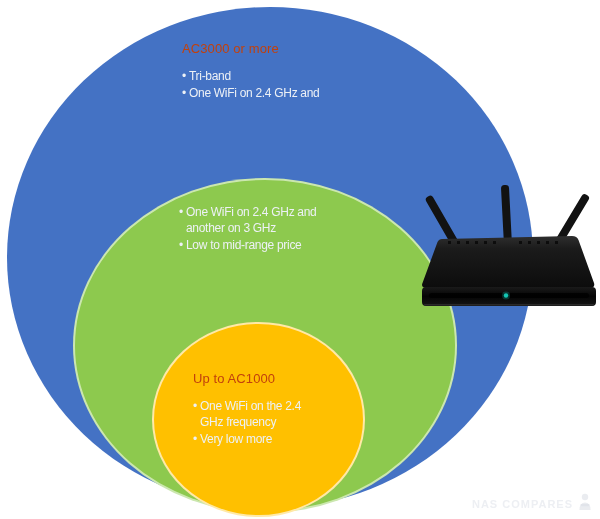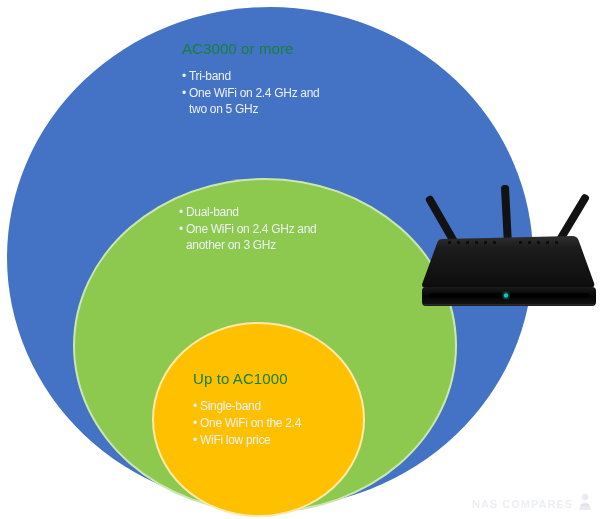--- a/index.html
+++ b/index.html
@@ -34,25 +34,25 @@
   }
   .textblock{
     position:absolute;
     z-index:5;
     color:#EDF1F6;
   }
   .tb-blue  { left:182px; top:39px;  width:190px; }
   .tb-green { left:179px; top:204px; width:190px; }
   .tb-orange{ left:193px; top:369px; width:152px; }
   .ctitle{
-    font-size:15px;
+    font-size:13px;
     line-height:20px;
     letter-spacing:0.1px;
     margin-bottom:9px;
-    color:#15803d;
+    color:#c2410c;
   }
   .bullets{ font-size:12px; line-height:16px; letter-spacing:-0.3px; }
   .bullet{
     position:relative;
     padding-left:7px;
     margin-bottom:1px;
   }
   .bullet::before{
     content:"\2022";
     position:absolute;
@@ -92,48 +92,45 @@
   <div class="circle orange"></div>
 
   <div class="textblock tb-blue">
     <div class="ctitle">AC3000 or more</div>
     <div class="bullets">
       <div class="bullet">
         <span class="bl">Tri-band</span>
       </div>
       <div class="bullet">
         <span class="bl">One WiFi on 2.4 GHz and</span>
-        <span class="bl">two on 5 GHz</span>
       </div>
     </div>
   </div>
 
   <div class="textblock tb-green">
     <div class="bullets">
       <div class="bullet">
-        <span class="bl">Dual-band</span>
+        <span class="bl">One WiFi on 2.4 GHz and</span>
+        <span class="bl">another on 3 GHz</span>
       </div>
       <div class="bullet">
-        <span class="bl">One WiFi on 2.4 GHz and</span>
-        <span class="bl">another on 3 GHz</span>
+        <span class="bl">Low to mid-range price</span>
       </div>
     </div>
   </div>
 
   <div class="textblock tb-orange">
     <div class="ctitle">Up to AC1000</div>
     <div class="bullets">
       <div class="bullet">
-        <span class="bl">Single-band</span>
+        <span class="bl">One WiFi on the 2.4</span>
+        <span class="bl">GHz frequency</span>
       </div>
       <div class="bullet">
-        <span class="bl">One WiFi on the 2.4</span>
-      </div>
-      <div class="bullet">
-        <span class="bl">WiFi low price</span>
+        <span class="bl">Very low more</span>
       </div>
     </div>
   </div>
 
   <svg class="router" viewBox="0 0 182 130" xmlns="http://www.w3.org/2000/svg">
     <defs>
       <linearGradient id="lidGrad" x1="0" y1="0" x2="0" y2="1">
         <stop offset="0" stop-color="#2e2e2e"></stop>
         <stop offset="0.25" stop-color="#1b1b1b"></stop>
         <stop offset="1" stop-color="#0c0c0c"></stop>

